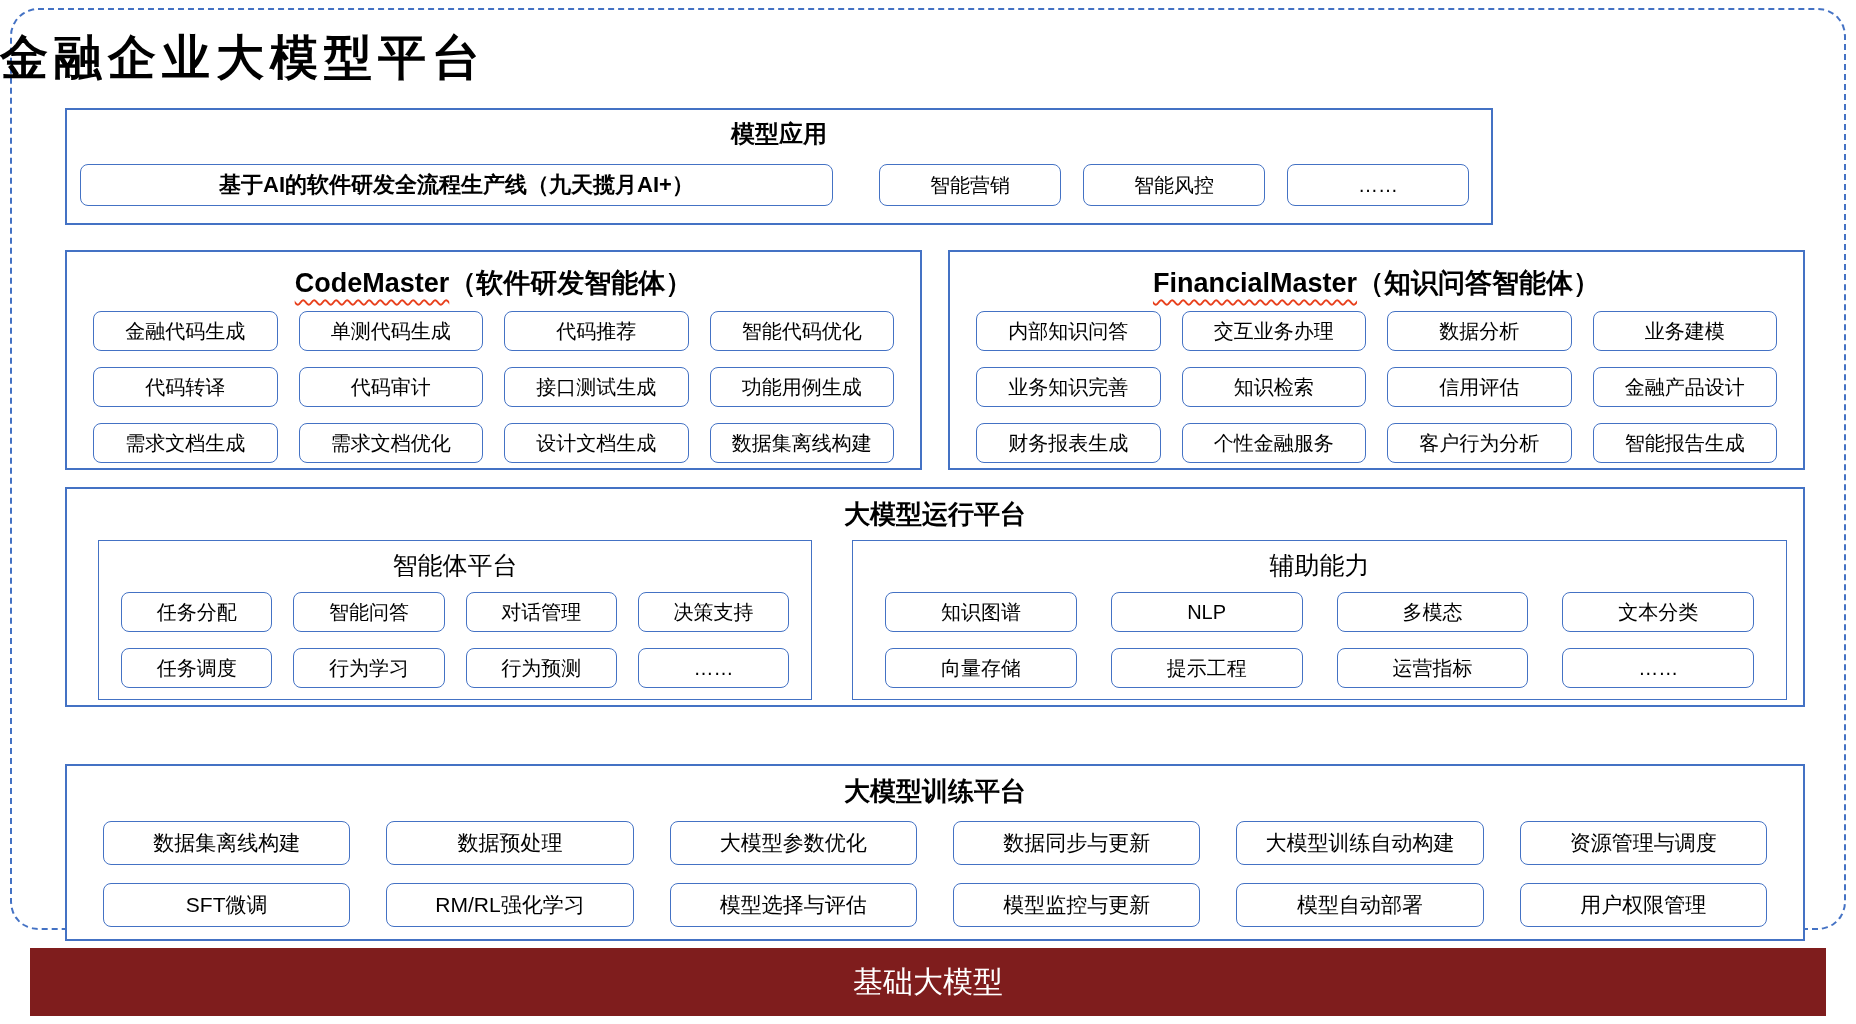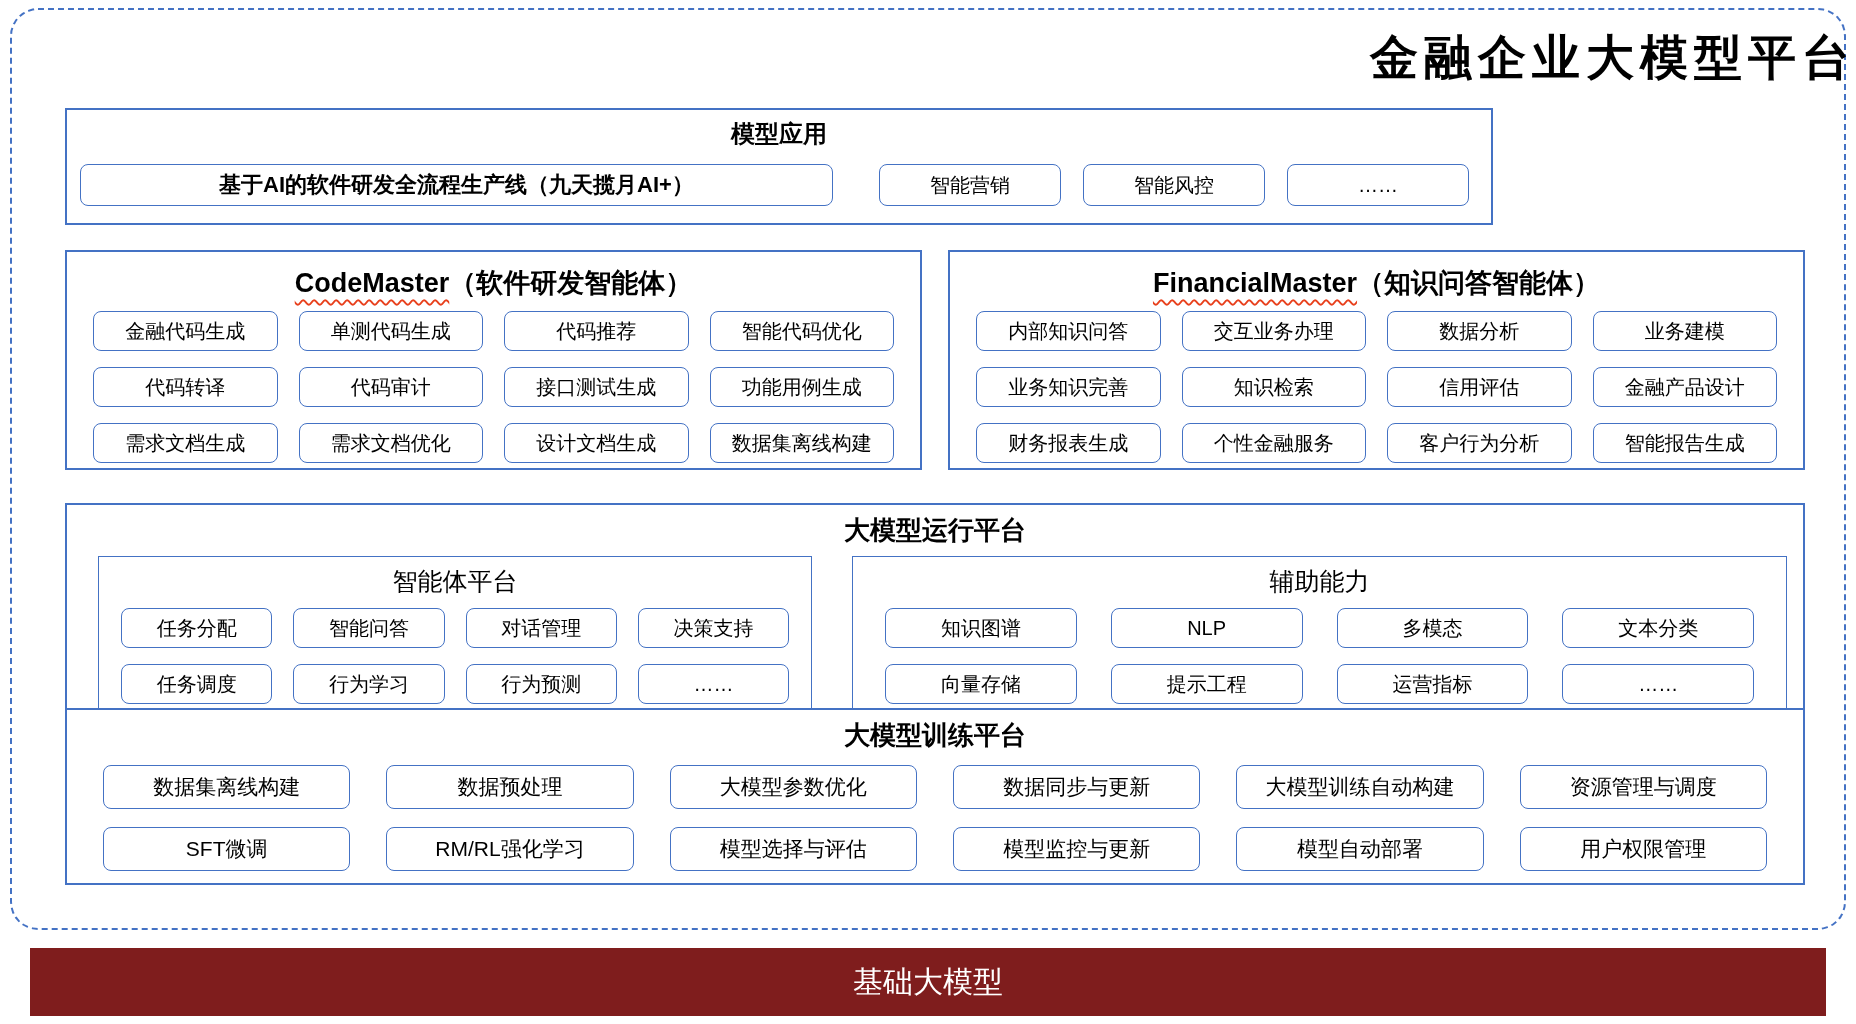--- a/index.html
+++ b/index.html
@@ -2,21 +2,21 @@
 <html><head>
 <meta charset="utf-8">
 <style>
   html,body{margin:0;padding:0;background:#fff;}
   body{width:1856px;height:1024px;position:relative;overflow:hidden;
        font-family:"Liberation Sans","DejaVu Sans",sans-serif;color:#000;}
 
   .outer-dashed{position:absolute;left:10px;top:8px;width:1832px;height:918px;
     border:2px dashed #4472C4;border-radius:28px;}
 
-  .title{position:absolute;left:0;top:26px;width:100%;margin:0;text-align:right;
+  .title{position:absolute;left:0;top:26px;width:100%;margin:0;text-align:left;
     font-family:Liberation Sans, sans-serif;font-weight:bold;
     font-size:48px;letter-spacing:6px;}
 
   .sec{position:absolute;border:2px solid #4472C4;background:#fff;box-sizing:border-box;}
   .sec-h{text-align:center;font-weight:bold;font-size:24px;margin-top:8px;}
   .sec-h.big{font-size:26px;}
   .sec-h.plain{font-weight:normal;font-size:25px;}
 
   .box{box-sizing:border-box;border:1.5px solid #4472C4;border-radius:8px;background:#fff;
     display:flex;align-items:center;justify-content:center;font-size:20px;white-space:nowrap;}
@@ -34,29 +34,29 @@
   .agent.right{left:948px;}
   .agent-h{text-align:center;font-weight:bold;font-size:27px;margin-top:13px;}
   .agent-en{text-decoration:underline;text-decoration-style:wavy;
     text-decoration-color:#e8401c;text-decoration-thickness:2px;text-underline-offset:7px;}
   .grid{display:grid;}
   .g4{grid-template-columns:repeat(4,1fr);column-gap:21px;row-gap:16px;
       padding:0 26px;margin-top:10px;}
   .g4 .box{height:40px;}
 
   
-  .runtime{left:65px;top:503px;width:1740px;height:220px;}
+  .runtime{left:65px;top:487px;width:1740px;height:220px;}
   .sub{position:absolute;border:1.5px solid #4472C4;box-sizing:border-box;top:51px;height:160px;}
   .sub.left{left:31px;width:714px;}
   .sub.right{left:785px;width:935px;}
   .sub .g4{padding:0 22px;margin-top:10px;row-gap:16px;}
   .sub.right .g4{padding:0 32px;column-gap:34px;}
 
   
-  .training{left:65px;top:708px;width:1740px;height:177px;}
+  .training{left:65px;top:764px;width:1740px;height:177px;}
   .g6{grid-template-columns:repeat(6,1fr);column-gap:36px;row-gap:18px;
       padding:0 36px;margin-top:12px;}
   .g6 .box{height:44px;font-size:21px;}
 
   
   .foundation{position:absolute;left:30px;top:948px;width:1796px;height:68px;
     background:#7f1d1d;display:flex;align-items:center;justify-content:center;
     color:#fff;font-size:30px;}
 </style>
 </head>

